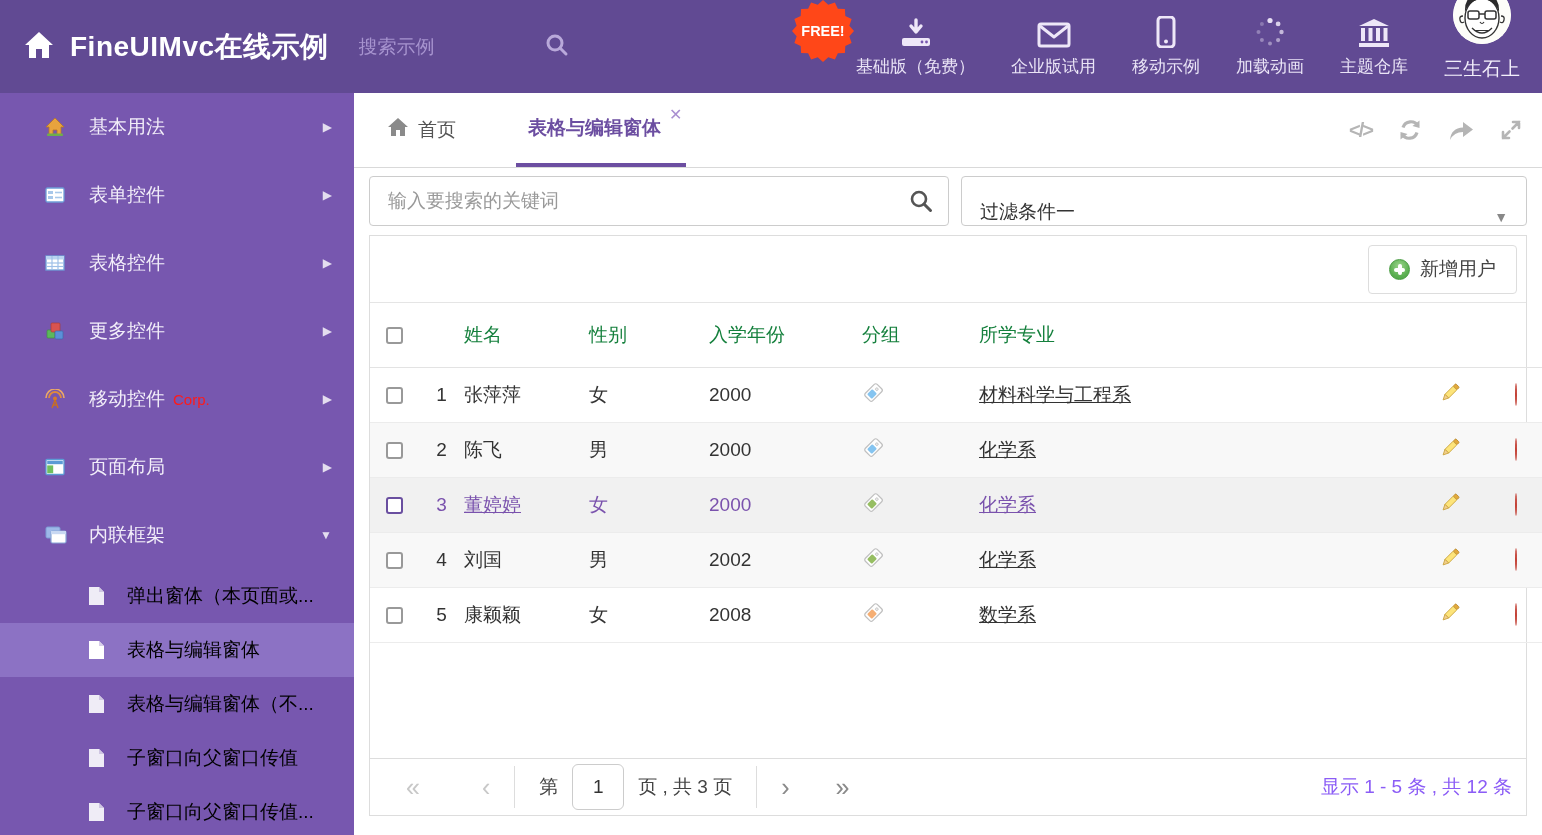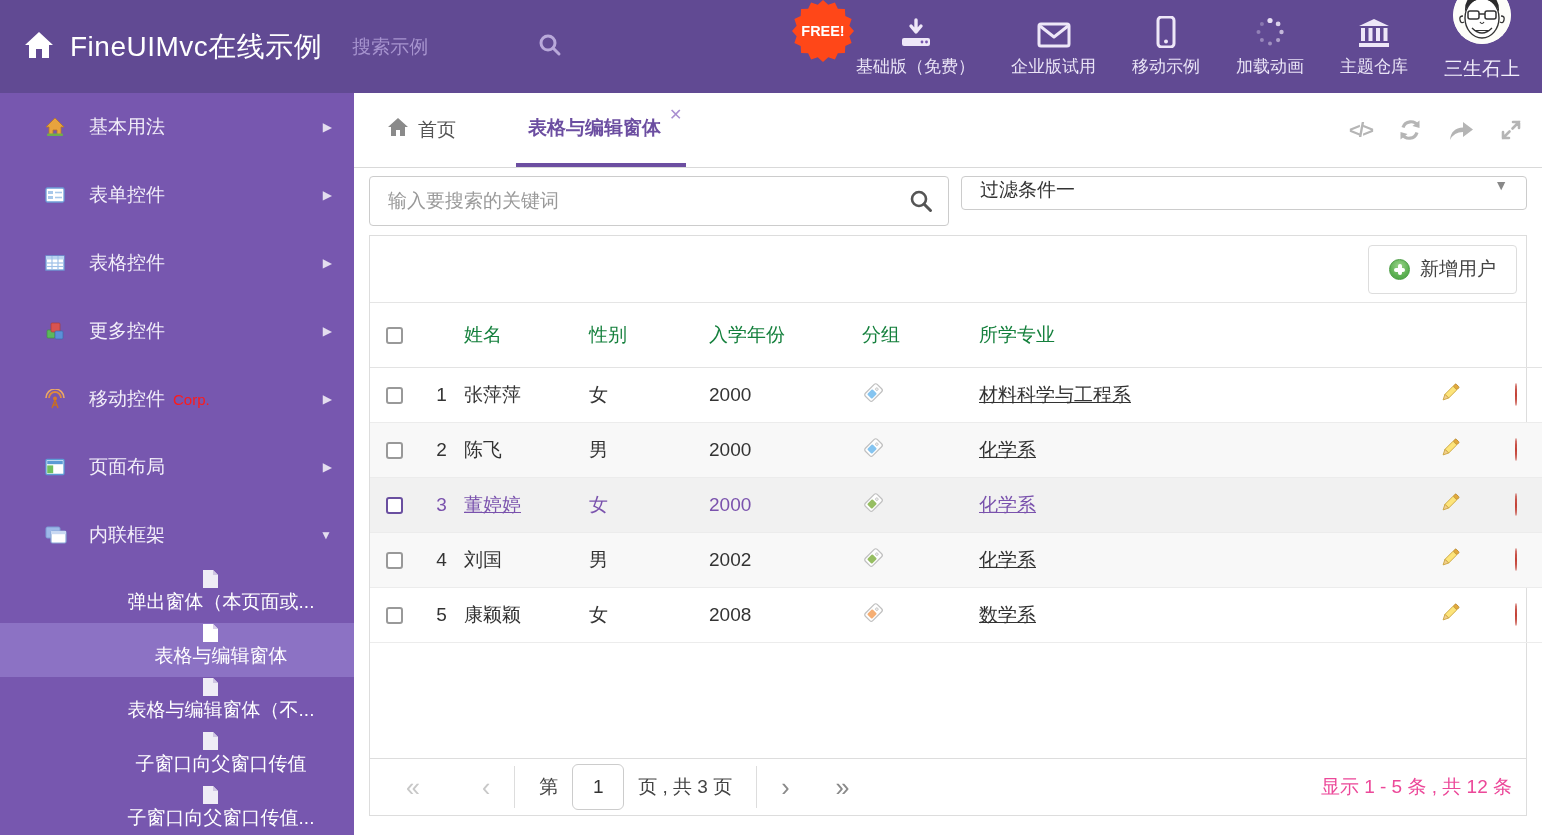--- a/index.html
+++ b/index.html
@@ -3,21 +3,21 @@
 <meta charset="utf-8">
 <style>
   * { margin:0; padding:0; box-sizing:border-box; }
   html,body { width:1542px; height:835px; overflow:hidden;
     font-family:"Liberation Sans","DejaVu Sans",sans-serif; background:#fff; }
   .page { width:1542px; height:835px; display:flex; flex-direction:column; }
 
   
   .header { height:93px; background:#614A93; display:flex; align-items:center; flex-shrink:0; }
   .brand { display:flex; align-items:center; padding-left:24px; gap:16px; }
-  .brand-title { color:#fff; font-size:28px; font-weight:normal; letter-spacing:.5px; white-space:nowrap; }
+  .brand-title { color:#fff; font-size:28px; font-weight:bold; letter-spacing:.5px; white-space:nowrap; }
   .hdr-search { display:flex; align-items:center; margin-left:30px; gap:36px; }
   .hdr-search input { background:transparent; border:none; outline:none; font-size:19px;
     color:#cbbfe4; width:150px; }
   .hdr-search input::placeholder { color:#a794cf; }
   .hdr-nav { margin-left:auto; display:flex; align-items:center; gap:36px; padding-right:22px; }
   .nav-item { display:flex; flex-direction:column; align-items:center; gap:7px;
     color:#eae4f6; font-size:17px; white-space:nowrap; cursor:pointer; position:relative; }
   .nav-item .nico { height:32px; display:flex; align-items:flex-end; }
   .free-badge { position:absolute; left:-64px; top:-16px; width:62px; height:62px; }
   .free-badge text { font:bold 14px "Liberation Sans",sans-serif; fill:#fff; }
@@ -30,21 +30,21 @@
   .body-row { flex:1; display:flex; min-height:0; }
 
   
   .sidebar { width:354px; background:#7757AF; flex-shrink:0; overflow:hidden; }
   .side-item { height:68px; display:flex; align-items:center; padding:0 22px 0 45px;
     color:#f2eef9; font-size:19px; cursor:pointer; }
   .side-item .sico { width:20px; height:20px; margin-right:24px; flex-shrink:0; }
   .side-item .arrow { margin-left:auto; font-size:12px; color:rgba(255,255,255,.8); }
   .corp-badge { color:#ff1a1a; font-size:15px; margin-left:8px; }
   .sub-item { height:54px; display:flex; align-items:center; padding-left:88px;
-    color:#ffffff; font-size:19px; cursor:pointer;flex-direction:column; }
+    color:#000000; font-size:19px; cursor:pointer; }
   .sub-item.selected { background:#8C72C4; }
   .sub-item .dico { width:17px; height:20px; margin-right:22px; flex-shrink:0; }
 
   
   .main { flex:1; display:flex; flex-direction:column; background:#fff; min-width:0; }
   .tabbar { height:75px; border-bottom:1px solid #d9d9d9; display:flex; align-items:center;
     padding:0 20px 0 30px; flex-shrink:0; }
   .tab { display:flex; align-items:center; gap:10px; font-size:19px; color:#555;
     height:100%; cursor:pointer; padding:0 4px; }
   .tab-active { margin-left:56px; position:relative; height:100%; display:flex; align-items:center;
@@ -56,22 +56,22 @@
   .code-glyph { font-size:20px; font-weight:bold; letter-spacing:-2px; color:#b5b5b5; }
 
   
   .filter-row { display:flex; gap:12px; margin:8px 15px 0 15px; flex-shrink:0; }
   .search-box { position:relative; width:580px; }
   .search-box input { width:100%; height:50px; border:1px solid #ccc; border-radius:4px;
     font-size:19px; padding:0 50px 0 18px; color:#333; outline:none;
     font-family:"Liberation Sans","DejaVu Sans",sans-serif; }
   .search-box input::placeholder { color:#999; }
   .search-box .mag { position:absolute; right:16px; top:13px; }
-  .dropdown { flex:1; height:34px; border:1px solid #ccc; border-radius:4px; display:flex;
-    align-items:flex-start; padding:0 18px; font-size:19px; color:#333; cursor:pointer; }
+  .dropdown { flex:1; height:50px; border:1px solid #ccc; border-radius:4px; display:flex;
+    align-items:flex-end; padding:0 18px; font-size:19px; color:#333; cursor:pointer; }
   .dropdown .dd-caret { margin-left:auto; color:#888; font-size:14px; }
 
   
   .grid-panel { margin:9px 15px 0 15px; border:1px solid #ddd; height:581px;
     display:flex; flex-direction:column; flex-shrink:0; }
   .grid-toolbar { height:67px; display:flex; align-items:center; padding:0 9px;
     border-bottom:1px solid #e5e5e5; flex-shrink:0; }
   .btn { height:49px; border:1px solid #ddd; border-radius:4px; background:#fff; display:flex;
     align-items:center; gap:10px; padding:0 20px; font-size:19px; color:#444; cursor:pointer; }
   .btn-add { margin-left:auto; }
@@ -109,21 +109,21 @@
   .pager { height:57px; border-top:1px solid #ddd; display:flex; align-items:center;
     padding:0 14px 0 36px; color:#555; flex-shrink:0; }
   .pg-chev { font-size:25px; cursor:pointer; line-height:1; }
   .pg-disabled { color:#c8c8c8; }
   .pg-enabled { color:#8a8a8a; }
   .pg-divider { width:1px; height:42px; background:#ddd; margin:0 24px; }
   .pg-label { font-size:19px; color:#444; }
   .pg-input { width:52px; height:46px; border:1px solid #ccc; border-radius:6px; text-align:center;
     font-size:19px; color:#333; margin:0 14px; outline:none;
     font-family:"Liberation Sans","DejaVu Sans",sans-serif; }
-  .pg-summary { margin-left:auto; font-size:19px; color:#ec4899; }
+  .pg-summary { margin-left:auto; font-size:19px; color:#8b5cf6; }
   .gap60 { width:62px; } .gap40 { width:46px; }
 </style>
 </head>
 <body>
 
 <div class="page">
 
   <header class="header">
     <div class="brand">
       <span>

